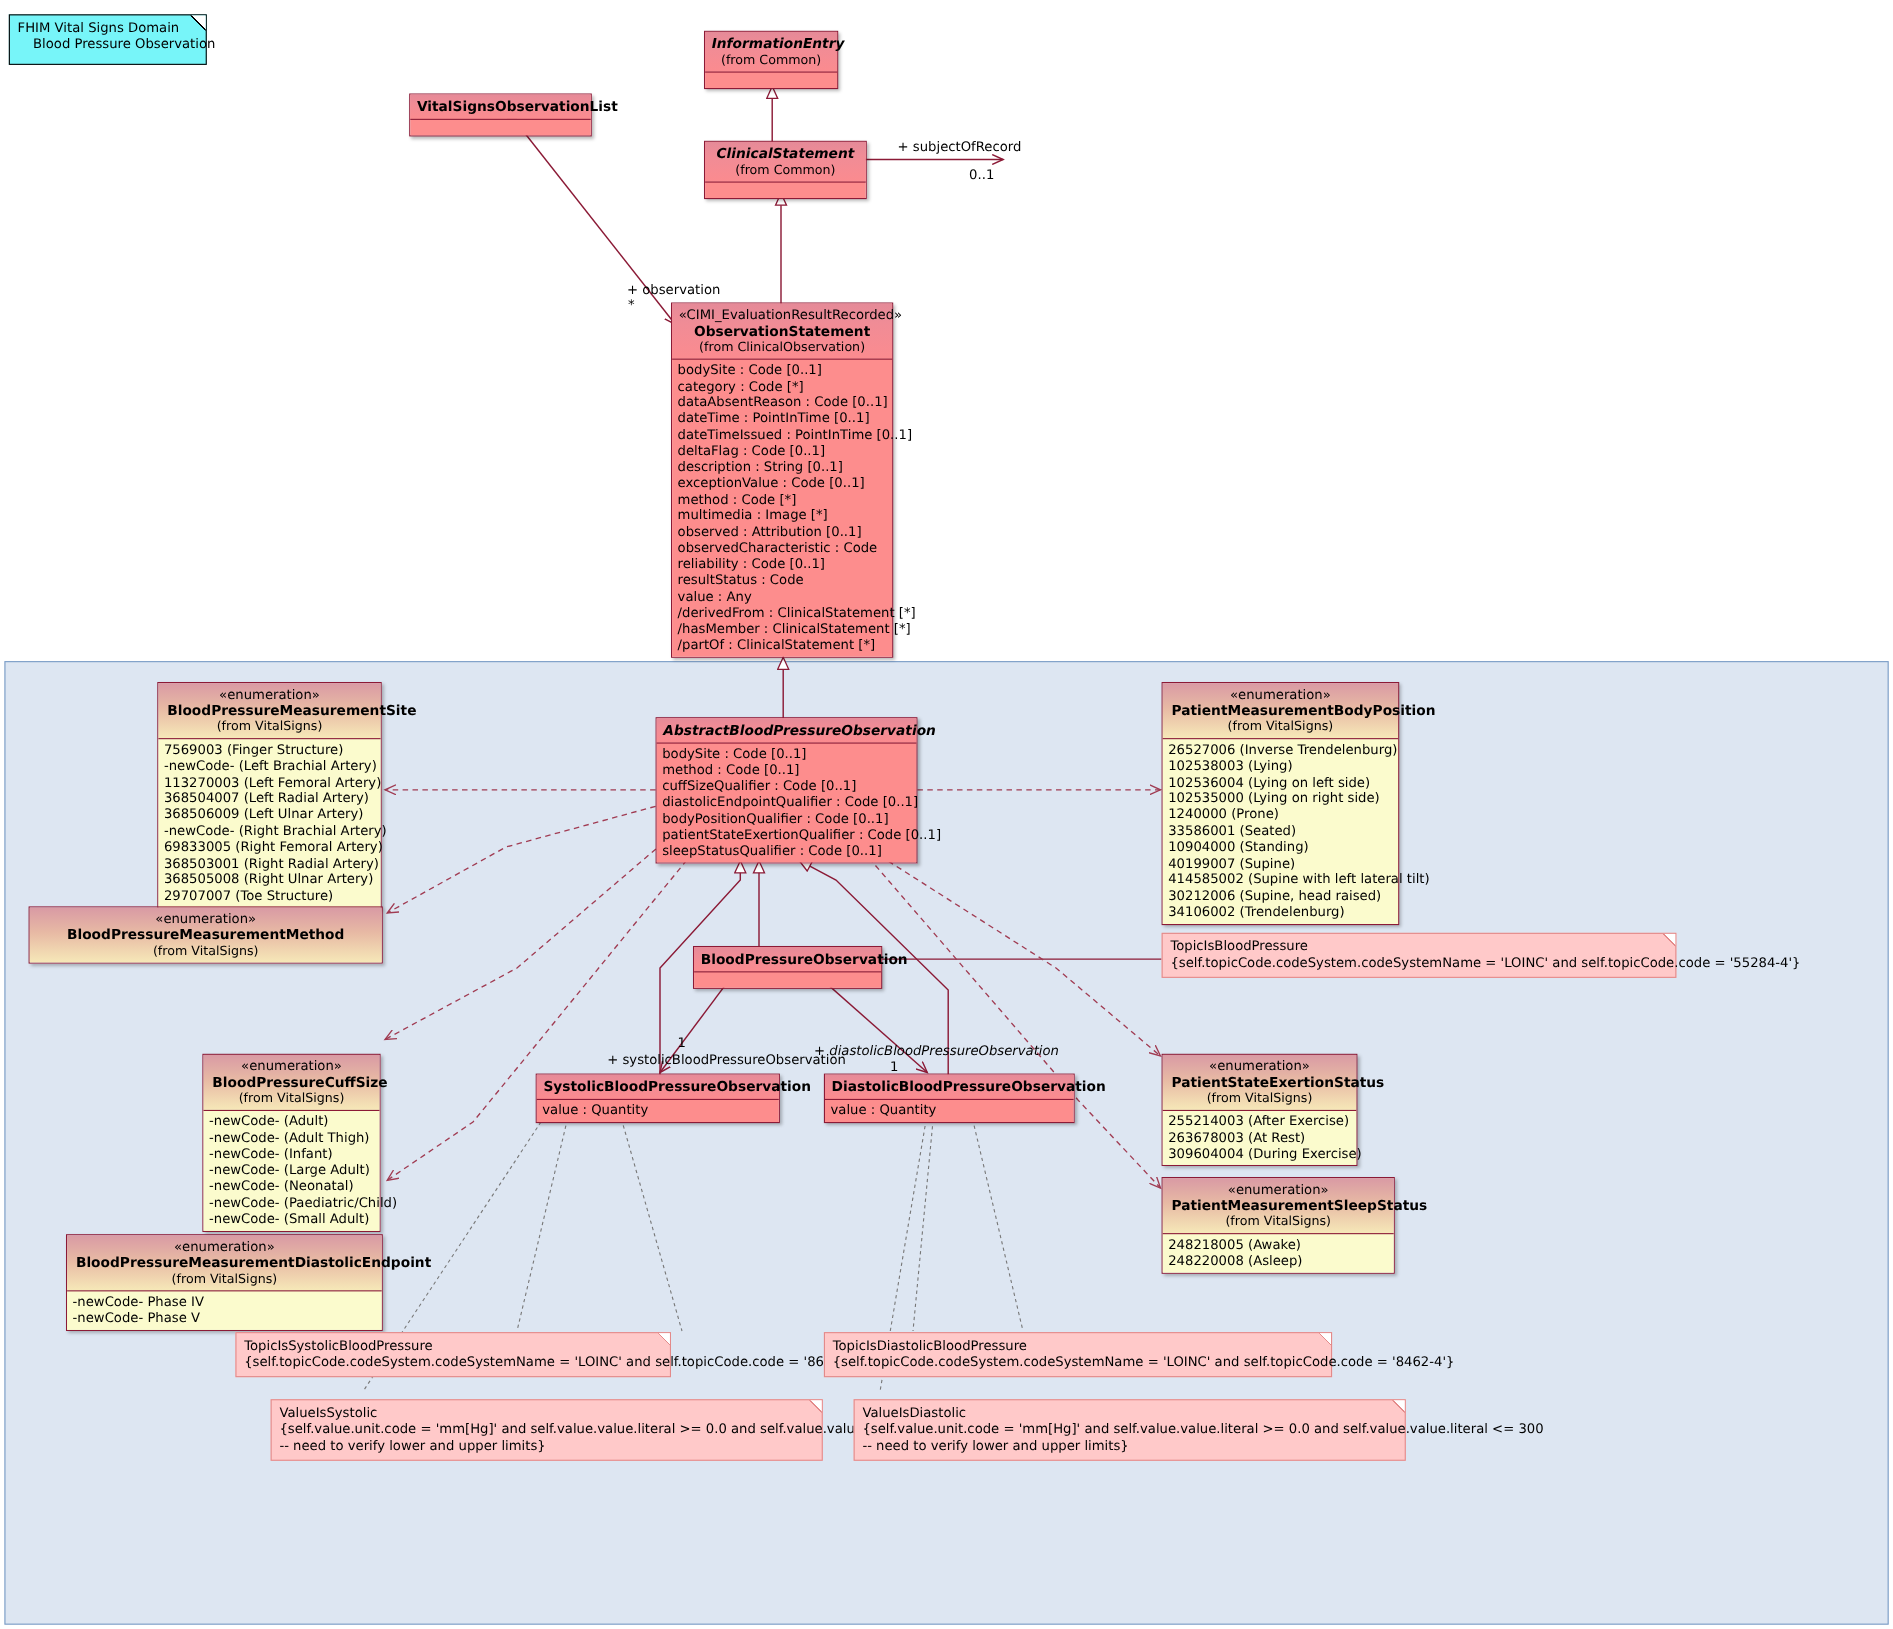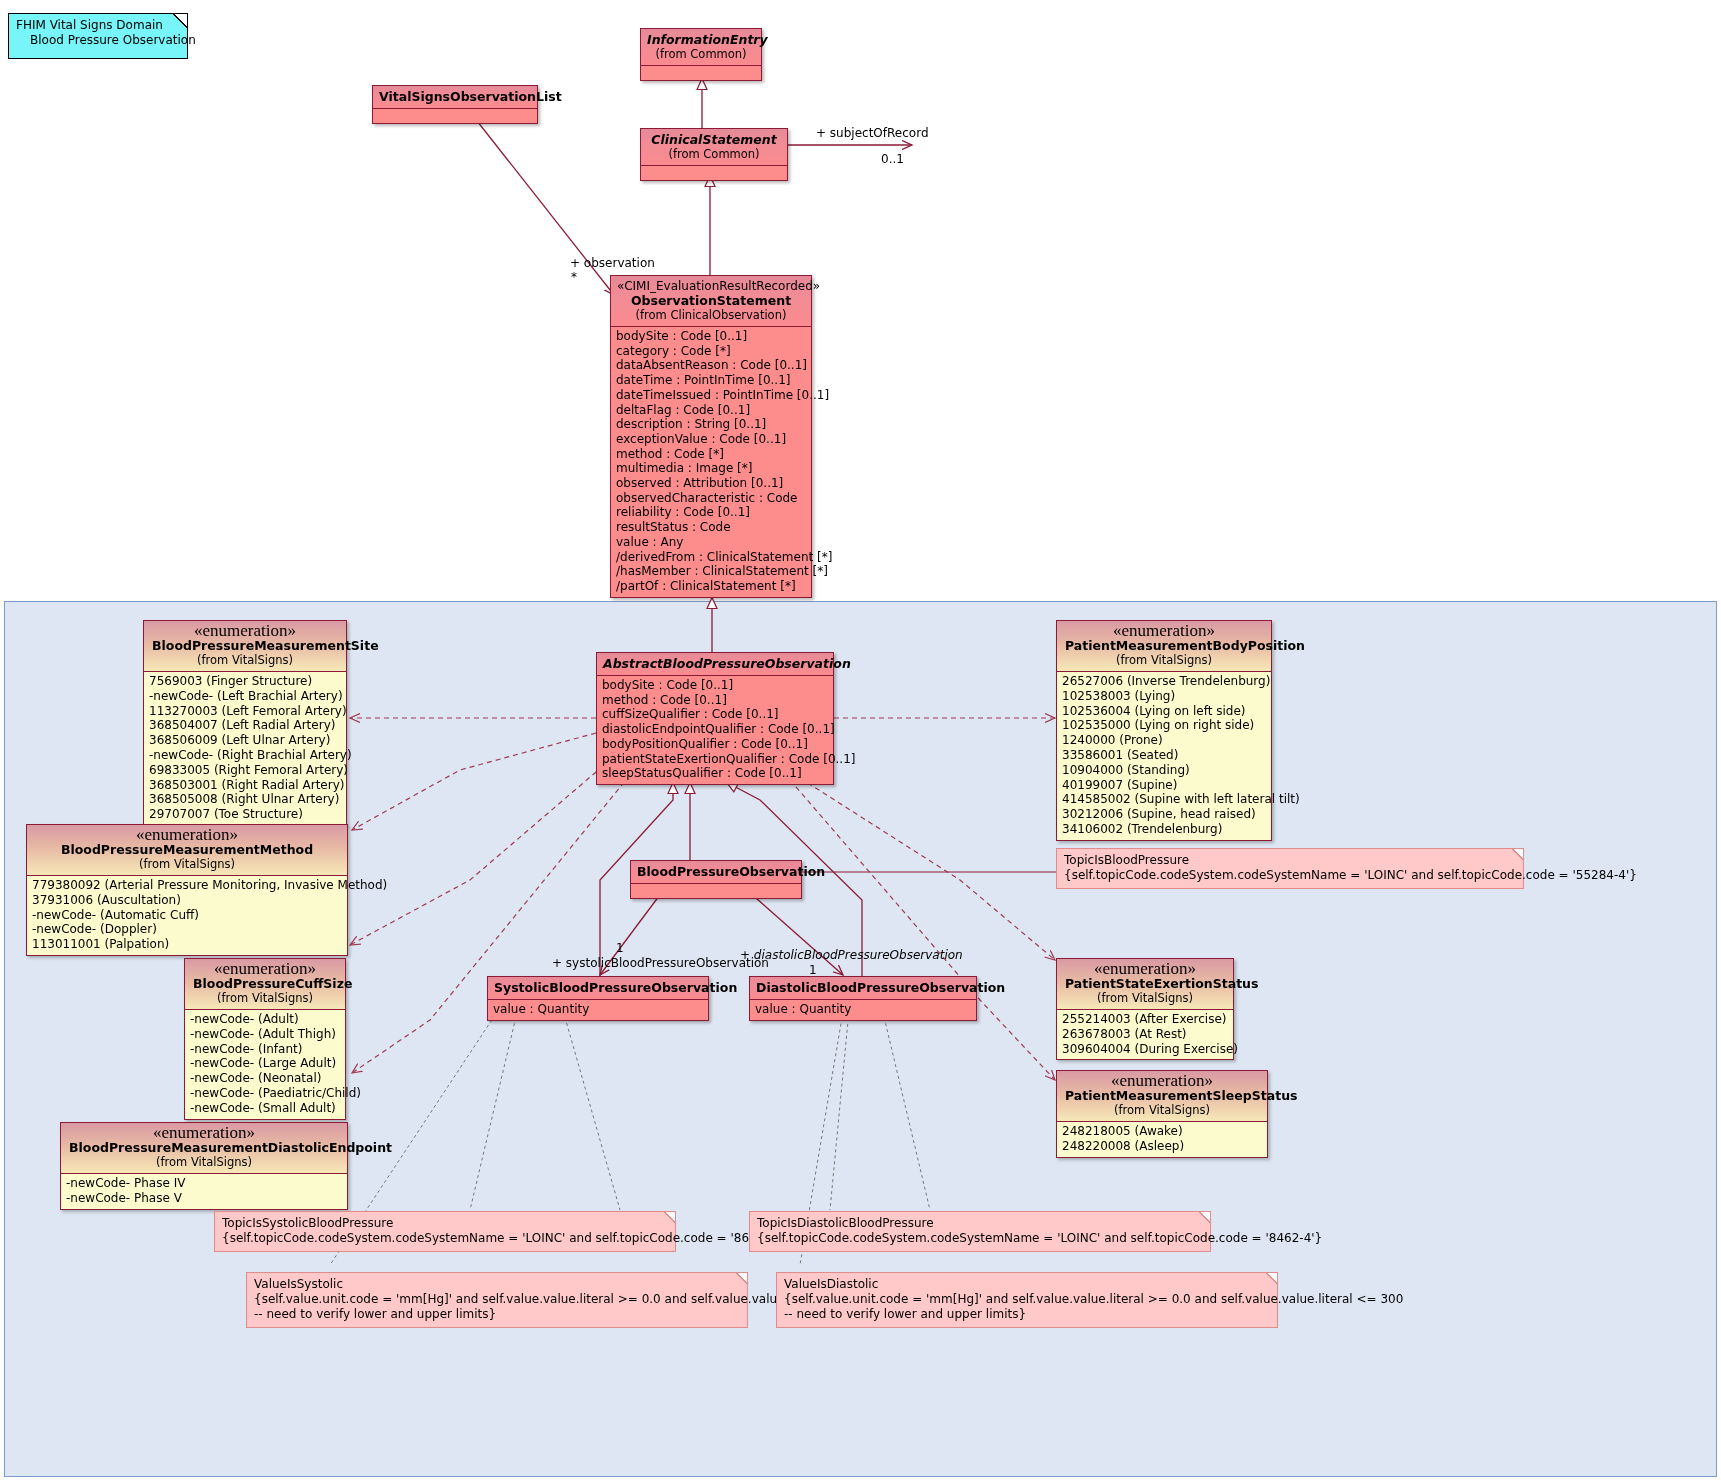--- a/index.html
+++ b/index.html
@@ -24,21 +24,21 @@
   .cls .attr{font-size:12px;line-height:14.7px;white-space:nowrap;color:#000;}
 
   
   .enum{border:1px solid #8b1a36;box-shadow:2px 2px 3px rgba(0,0,0,.25);}
   .enum .hdr{
     background:linear-gradient(to bottom,#d99aa4 0%,#e7b9a4 45%,#f6e8b8 100%);
     text-align:center;padding:3px 8px 4px 8px;
   }
   .enum .body{background:#fbfbcd;border-top:1px solid #8b1a36;padding:2px 4px 3px 5px;}
   .enum .name{font-weight:bold;font-size:12.5px;line-height:15px;}
-  .enum .stereo{font-size:17px;line-height:14px;font-family:Liberation Serif, serif;}
+  .enum .stereo{font-size:12px;line-height:14px;}
   .enum .from{font-size:11.5px;line-height:14px;}
   .enum .lit{font-size:12px;line-height:14.8px;white-space:nowrap;}
 
   
   .note{position:absolute;box-sizing:border-box;font-size:12px;line-height:15px;
         padding:4px 6px 5px 7px;white-space:nowrap;}
   .note.pink{background:#ffc9c9;border:1px solid #e38a8a;}
   .note.cyan{background:#77f5f9;border:1px solid #000;}
   .note .fold{position:absolute;top:0;right:0;width:14px;height:14px;}
   .note.pink .fold{background:
@@ -251,27 +251,20 @@
       <div class="lit">29707007 (Toe Structure)</div>
     </div>
   </div>
 
   <div class="box enum" style="left:26px;top:824px;width:322px;">
     <div class="hdr">
       <div class="stereo">«enumeration»</div>
       <div class="name">BloodPressureMeasurementMethod</div>
       <div class="from">(from VitalSigns)</div>
     </div>
-    <div class="body">
-      <div class="lit">779380092 (Arterial Pressure Monitoring, Invasive Method)</div>
-      <div class="lit">37931006 (Auscultation)</div>
-      <div class="lit">-newCode- (Automatic Cuff)</div>
-      <div class="lit">-newCode- (Doppler)</div>
-      <div class="lit">113011001 (Palpation)</div>
-    </div>
   </div>
 
   <div class="box enum" style="left:184px;top:958px;width:162px;">
     <div class="hdr">
       <div class="stereo">«enumeration»</div>
       <div class="name">BloodPressureCuffSize</div>
       <div class="from">(from VitalSigns)</div>
     </div>
     <div class="body">
       <div class="lit">-newCode- (Adult)</div>
@@ -341,21 +334,21 @@
       <div class="lit">248220008 (Asleep)</div>
     </div>
   </div>
 
   <div class="note pink" style="left:1056px;top:848px;width:468px;">
     <span class="fold"></span>
     <span class="ln">TopicIsBloodPressure</span>
     <span class="ln">{self.topicCode.codeSystem.codeSystemName = 'LOINC' and self.topicCode.code = '55284-4'}</span>
   </div>
 
-  <div class="note pink" style="left:214px;top:1211px;width:462px;">
+  <div class="note pink" style="left:214px;top:1211px;width:396px;">
     <span class="fold"></span>
     <span class="ln">TopicIsSystolicBloodPressure</span>
     <span class="ln">{self.topicCode.codeSystem.codeSystemName = 'LOINC' and self.topicCode.code = '8680-6'}</span>
   </div>
 
   <div class="note pink" style="left:749px;top:1211px;width:462px;">
     <span class="fold"></span>
     <span class="ln">TopicIsDiastolicBloodPressure</span>
     <span class="ln">{self.topicCode.codeSystem.codeSystemName = 'LOINC' and self.topicCode.code = '8462-4'}</span>
   </div>

